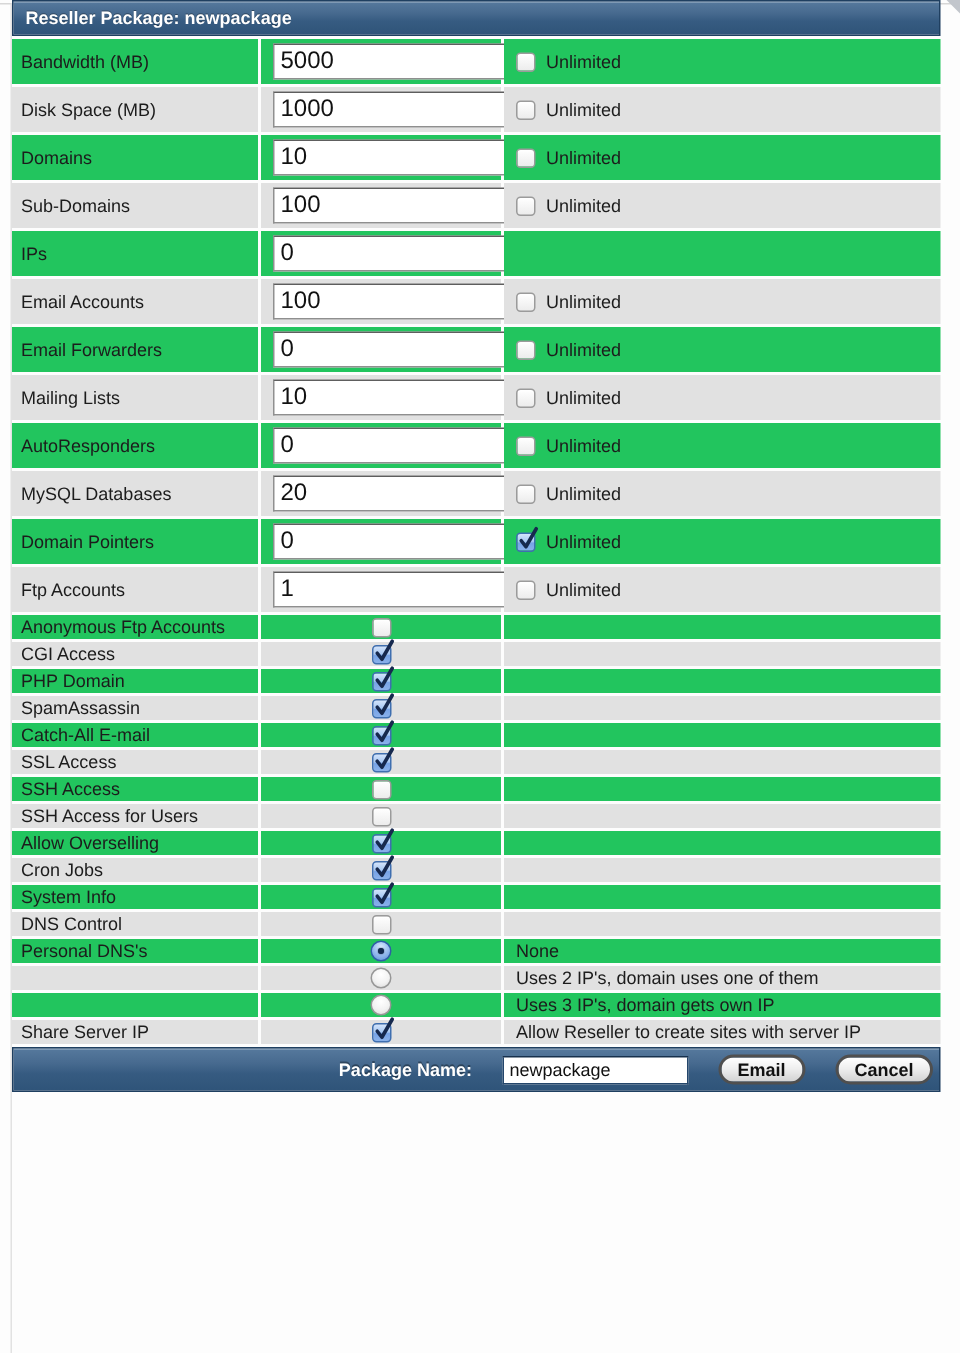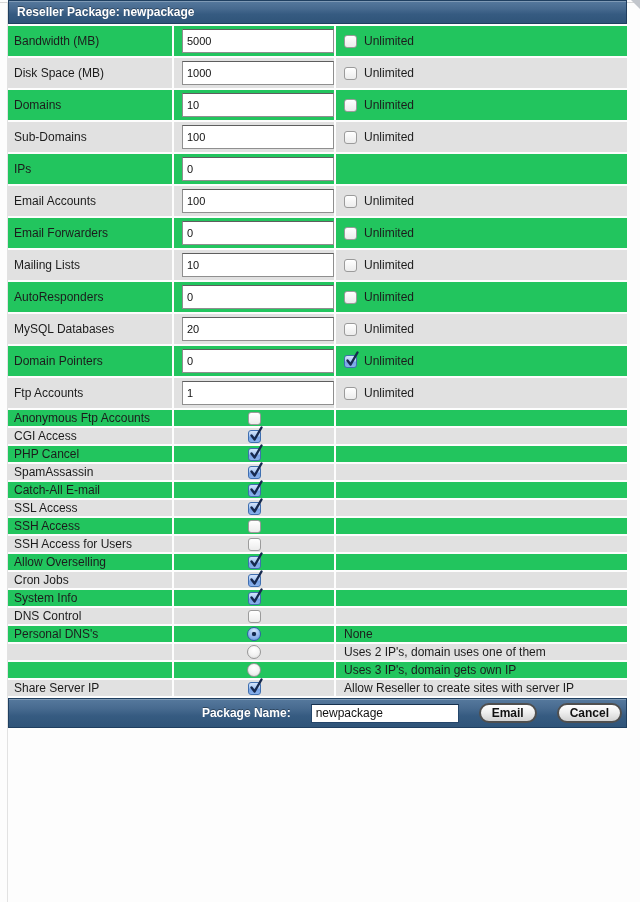--- a/index.html
+++ b/index.html
@@ -34,41 +34,41 @@
   .cell.label-cell{width:164px;padding-left:6px;}
   .cell.control-cell{width:160px;padding-left:8px;}
   .cell.control-cell.centered{justify-content:center;padding-left:0;}
   .cell.note-cell{flex:1;padding-left:8px;gap:7px;}
   .row.tall .cell{height:30px;}
   .row.short .cell{height:16px;}
 
   input.limit-input{
     width:170px;height:19px;box-sizing:border-box;
     border:1px solid #8f8f8f;border-top-color:#5e5e5e;border-radius:0;
-    padding:11px 4px;font-family:inherit;font-size:11px;color:#111;background:#fff;
+    padding:11px 4px;font-family:inherit;font-size:16px;color:#111;background:#fff;
   }
 
   .cb{position:relative;width:13px;height:13px;box-sizing:border-box;border-radius:3px;flex:0 0 13px;}
   .cb.off{background:linear-gradient(180deg,#ffffff 0%,#ececec 100%);border:1px solid #9b9b9b;
     box-shadow:inset 0 1px 0 rgba(255,255,255,.9);}
   .cb.on{background:linear-gradient(180deg,#d3e4fb 0%,#a9c9f3 45%,#76a3e7 55%,#8ab1ea 100%);
     border:1px solid #3f6fb0;}
   .cb.on svg{position:absolute;left:0px;top:-5px;overflow:visible;}
 
   .radio{position:relative;width:14px;height:14px;box-sizing:border-box;border-radius:50%;flex:0 0 14px;}
   .radio.off{background:radial-gradient(circle at 50% 30%,#ffffff 0%,#f2f2f2 55%,#d9d9d9 100%);
     border:1px solid #979797;}
   .radio.on{background:radial-gradient(circle at 50% 28%,#dcebfd 0%,#9dc0f1 45%,#5b8fd9 100%);
     border:1px solid #2f5fa6;}
   .radio.on::after{content:"";position:absolute;left:4px;top:4px;width:4px;height:4px;border-radius:50%;
     background:#13294f;box-shadow:0 0 1px #13294f;}
 
   .footer-label{font-weight:bold;}
   input.pkg-input{
-    width:148px;height:19px;box-sizing:border-box;border:1px solid #24466b;border-top-color:#16304d;
+    width:124px;height:19px;box-sizing:border-box;border:1px solid #24466b;border-top-color:#16304d;
     padding:0 4px;font-family:inherit;font-size:12px;color:#111;background:#fff;
   }
   .pill-btn{
     height:20px;box-sizing:border-box;border-radius:11px;
     border:2px solid #4f4f4f;
     background:linear-gradient(180deg,#ffffff 0%,#efefef 45%,#d2d2d2 100%);
     color:#111;font-family:inherit;font-size:12px;font-weight:bold;
     padding:0 11px;line-height:16px;cursor:pointer;
     text-shadow:none;
   }
@@ -248,21 +248,21 @@
           <span class="cb on">
             <svg width="15" height="17" viewBox="0 0 15 17">
               <path d="M2.5 9.5 L5.6 13.5 L12.5 1.5" fill="none" stroke="#16294e" stroke-width="2.4" stroke-linecap="round" stroke-linejoin="round"></path>
             </svg>
           </span>
         </div>
         <div class="cell note-cell"></div>
       </div>
       <div class="row short light">
         <div class="cell label-cell">
-          <span>PHP Cancel</span>
+          <span>PHP Domain</span>
         </div>
         <div class="cell control-cell centered">
           <span class="cb on">
             <svg width="15" height="17" viewBox="0 0 15 17">
               <path d="M2.5 9.5 L5.6 13.5 L12.5 1.5" fill="none" stroke="#16294e" stroke-width="2.4" stroke-linecap="round" stroke-linejoin="round"></path>
             </svg>
           </span>
         </div>
         <div class="cell note-cell"></div>
       </div>

